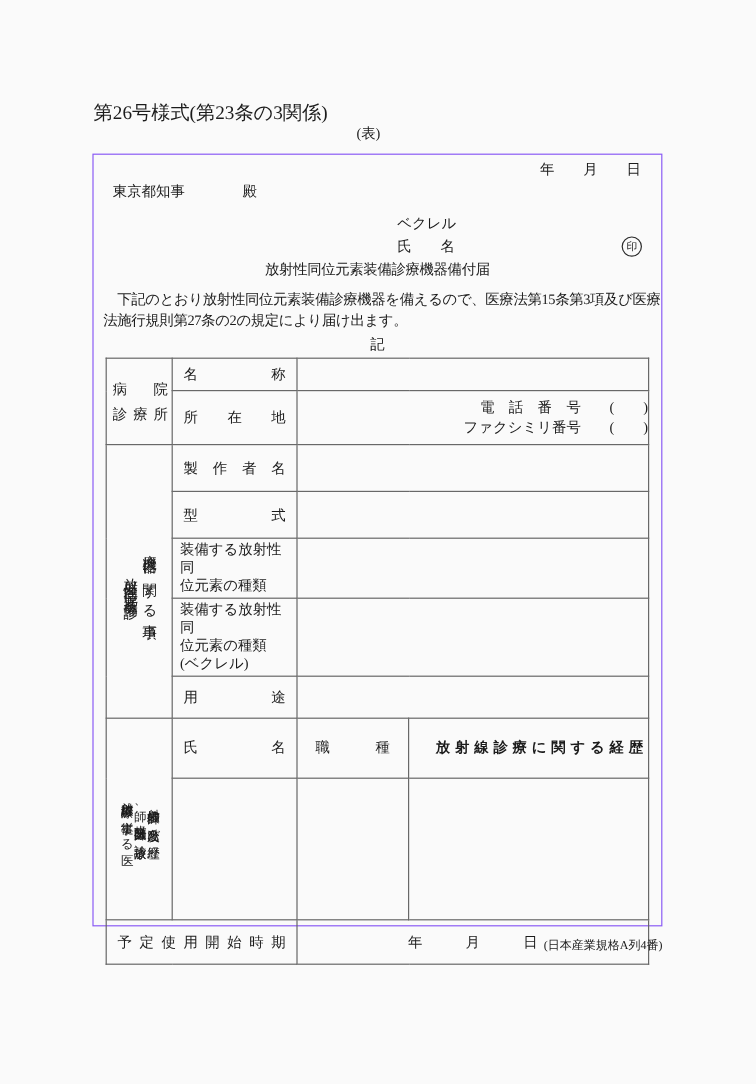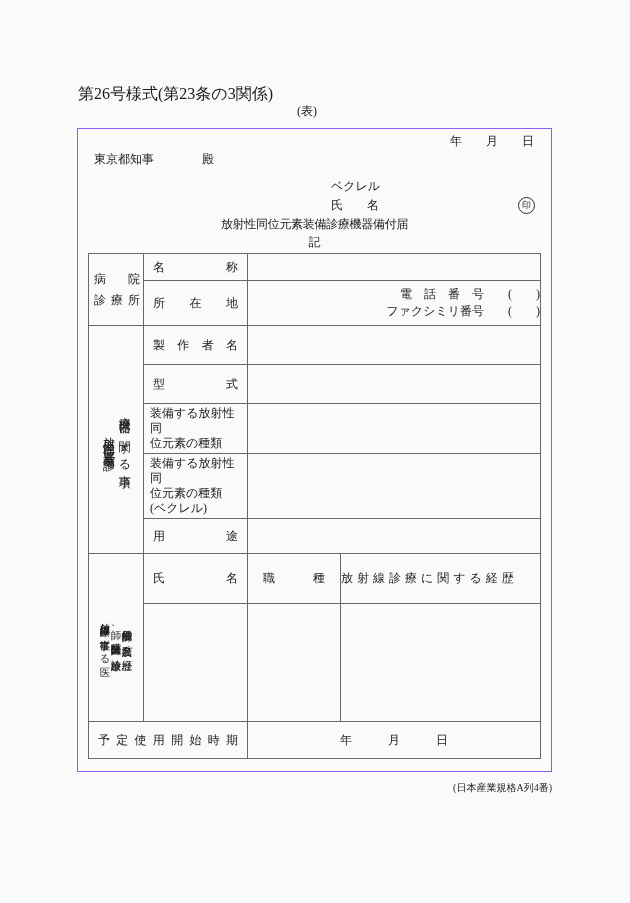--- a/index.html
+++ b/index.html
@@ -41,21 +41,21 @@
   }
   .form-table td{border:1px solid #686868;padding:0;vertical-align:middle;overflow:hidden;}
   col.c-a{width:55px;}col.c-b{width:104px;}col.c-c{width:93px;}col.c-d{width:200px;}
   tr.h27{height:27px;}tr.h45{height:45px;}tr.h39{height:39px;}tr.h42{height:42px;}
   tr.h46{height:46px;}tr.h35{height:35px;padding-left:31px;}tr.h36{height:36px;}tr.h118{height:118px;}tr.h37{height:37px;}
 
   td.lbl{padding:0 9px;}
   td.just{text-align:justify;text-align-last:justify;font-family:Liberation Serif, serif;}
   td.just2{padding:16px 15px;text-align:justify;text-align-last:justify;}
   td.wrap{padding:2px 6px;line-height:15px;text-align:left;}
-  td.career{text-align:left;letter-spacing:4px;white-space:nowrap;}
+  td.career{text-align:right;letter-spacing:4px;white-space:nowrap;font-weight:bold;}
   td.tel{padding-left:22px;line-height:17px;text-align:right;}
   td.center{text-align:center;}
 
   td.group{text-align:center;}
   .group-h div{line-height:21px;letter-spacing:5px;white-space:nowrap;padding-left:5px;font-family:Liberation Serif, serif;}
   .vwrap{display:flex;flex-direction:row;justify-content:center;align-items:center;}
   .vcol{writing-mode:vertical-rl;text-orientation:upright;display:block;}
   .equip .vcol{font-size:12px;letter-spacing:2.6px;line-height:1.32;}
   .pers .vcol{font-size:10.5px;letter-spacing:0.8px;line-height:1.05;}
 
@@ -80,20 +80,24 @@
 
     <div class="mgr-addr">ベクレル</div>
 
     <div class="name-row">
       <span>氏　　名</span>
       <span class="seal">印</span>
     </div>
 
     <div class="form-title">放射性同位元素装備診療機器備付届</div>
 
+    <div class="body-par">
+      <div class="par-line">　下記のとおり放射性同位元素装備診療機器を備えるので、医療法第15条第3項及び医療</div>
+      <div class="par-line">法施行規則第27条の2の規定により届け出ます。</div>
+    </div>
 
     <div class="record">記</div>
 
     <table class="form-table">
       <colgroup>
           <col class="c-a">
           <col class="c-b">
           <col class="c-c">
           <col class="c-d">
         </colgroup>

